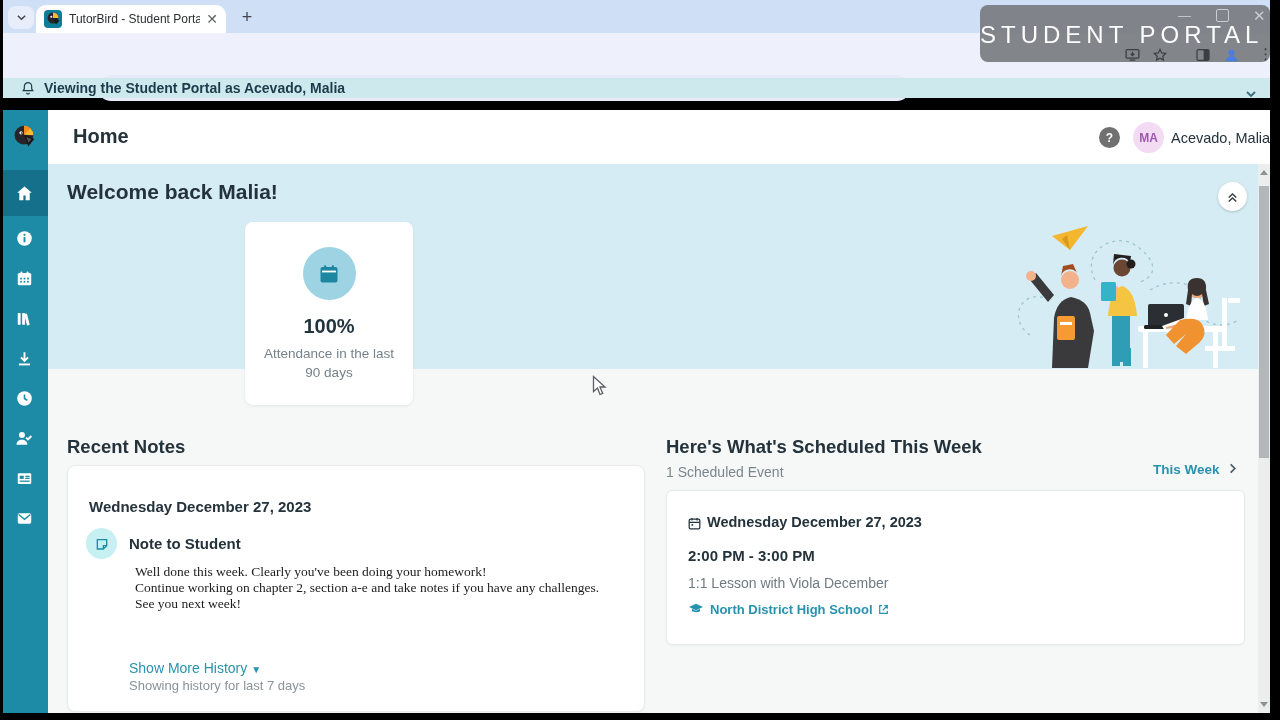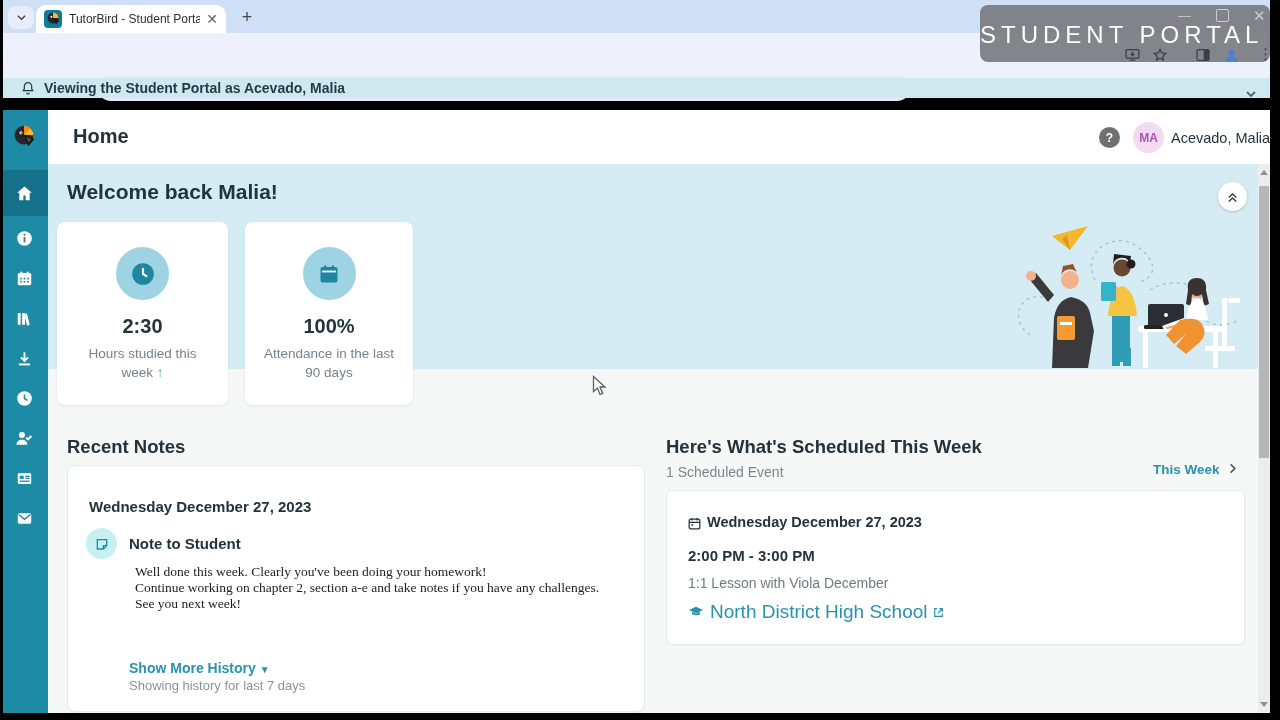--- a/index.html
+++ b/index.html
@@ -58,30 +58,30 @@
   .stat-value{font-size:20px;font-weight:700;color:#22353f;margin-top:15px;}
   .stat-label{font-size:13.5px;color:#75828a;line-height:1.4;margin-top:7px;padding:0 14px;}
   .up-arrow{color:#58b55c;font-weight:700;}
 
   .sec-heading{font-size:18.5px;font-weight:700;color:#24323b;}
   .notes-card{left:19px;top:301px;width:578px;height:247px;background:#fff;border:1px solid #e8eaec;border-radius:8px;box-sizing:border-box;box-shadow:0 1px 2px rgba(0,0,0,.04);}
   .note-date{left:21px;top:32px;font-size:15px;font-weight:700;color:#24323b;}
   .note-circle{left:18px;top:62px;width:31px;height:31px;border-radius:50%;background:#c6f0f1;justify-content:center;}
   .note-type{left:61px;top:69px;font-size:15px;font-weight:600;color:#24323b;}
   .note-body{left:67px;top:98px;width:480px;font-family:"Liberation Serif",serif;font-size:13.5px;color:#1c1c1c;line-height:1.18;}
-  .show-more{left:61px;top:194px;font-size:14px;font-weight:700;color:#2793ae;}
+  .show-more{left:61px;top:194px;font-size:14px;font-weight:400;color:#2793ae;}
   .show-caption{left:61px;top:212px;font-size:13px;color:#8a9299;}
 
   .sched-count{left:618px;top:300px;font-size:14px;color:#7a868d;}
   .this-week{left:1105px;top:298px;font-size:13.5px;font-weight:700;color:#2793ae;}
   .event-card{left:618px;top:326px;width:579px;height:155px;background:#fff;border:1px solid #e6e8ea;border-radius:6px;box-sizing:border-box;box-shadow:0 1px 2px rgba(0,0,0,.03);}
   .ev-date{left:40px;top:23px;font-size:14.5px;font-weight:700;color:#24323b;}
   .ev-time{left:21px;top:56px;font-size:15px;font-weight:700;color:#24323b;}
   .ev-title{left:21px;top:84px;font-size:14px;color:#6f7b82;}
-  .ev-loc{left:21px;top:110px;font-size:19px;font-weight:400;color:#2793ae;}
+  .ev-loc{left:21px;top:110px;font-size:13px;font-weight:700;color:#2793ae;}
 
   
   .scrollbar{left:1258px;top:164px;width:12px;height:549px;background:#eceeee;}
   .sb-thumb{left:1259px;top:186px;width:10px;height:272px;background:#b3b7b9;}
   .sb-arrow{width:0;height:0;border-left:4px solid transparent;border-right:4px solid transparent;}
 
   
   .strip{background:#000;z-index:50;}
 
   .icon{display:inline-flex;align-items:center;justify-content:center;}
@@ -282,30 +282,20 @@
   <div class="abs blueband"></div>
 
   <span class="abs welcome">Welcome back Malia!</span>
 
   <div class="abs flex collapse-btn">
     <svg width="15" height="15" viewBox="0 0 24 24" fill="none" stroke="#3c4043" stroke-width="2.4">
         <path d="M6 13.5l6-5.5 6 5.5M6 20l6-5.5 6 5.5"></path>
       </svg>
   </div>
 
-  <div class="statcard c1">
-    <div class="stat-circle">
-      <svg width="26" height="26" viewBox="0 0 24 24">
-          <circle cx="12" cy="12" r="10" fill="#1d87a1"></circle>
-          <path d="M12 6.5V12l3.8 2.5" fill="none" stroke="#fff" stroke-width="2"></path>
-        </svg>
-    </div>
-    <div class="stat-value">2:30</div>
-    <div class="stat-label"><span>Hours studied this week</span> <span class="up-arrow">↑</span></div>
-  </div>
   <div class="statcard c2">
     <div class="stat-circle">
       <svg width="24" height="24" viewBox="0 0 24 24">
           <rect x="3.5" y="5" width="17" height="15.5" rx="2" fill="#1d87a1"></rect>
           <rect x="7" y="3.2" width="2.2" height="3.6" rx="1" fill="#1d87a1"></rect>
           <rect x="14.8" y="3.2" width="2.2" height="3.6" rx="1" fill="#1d87a1"></rect>
           <rect x="5" y="8.6" width="14" height="1.8" fill="#fff"></rect>
         </svg>
     </div>
     <div class="stat-value">100%</div>

